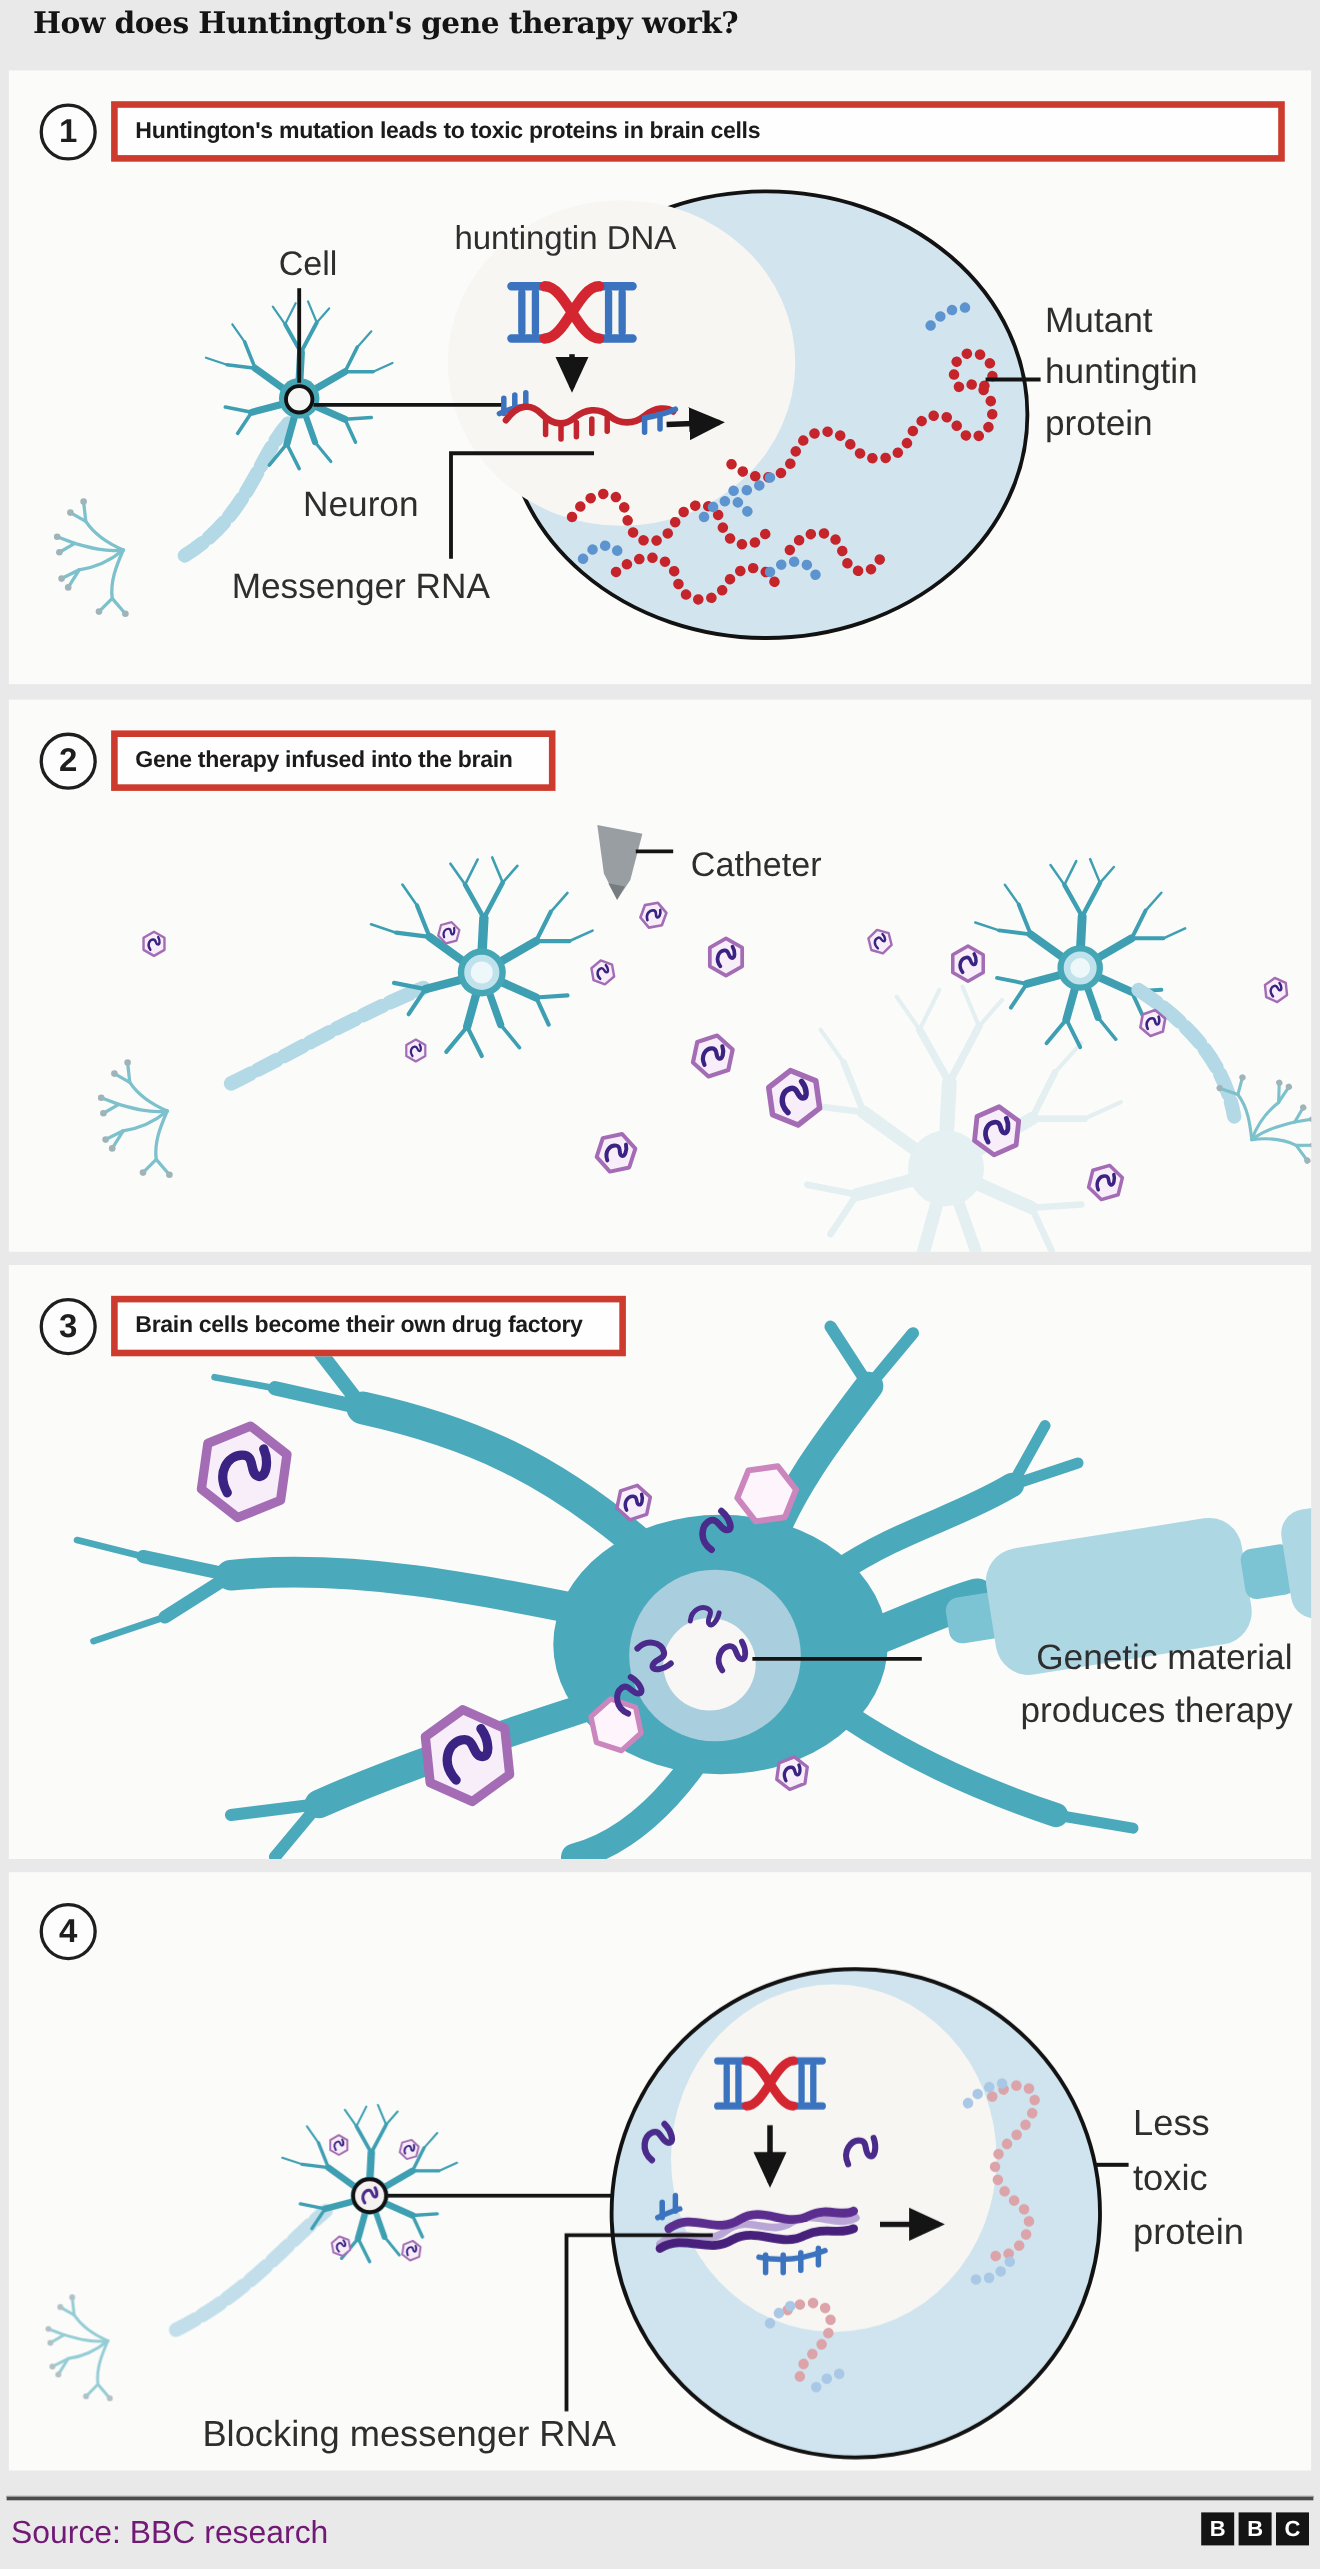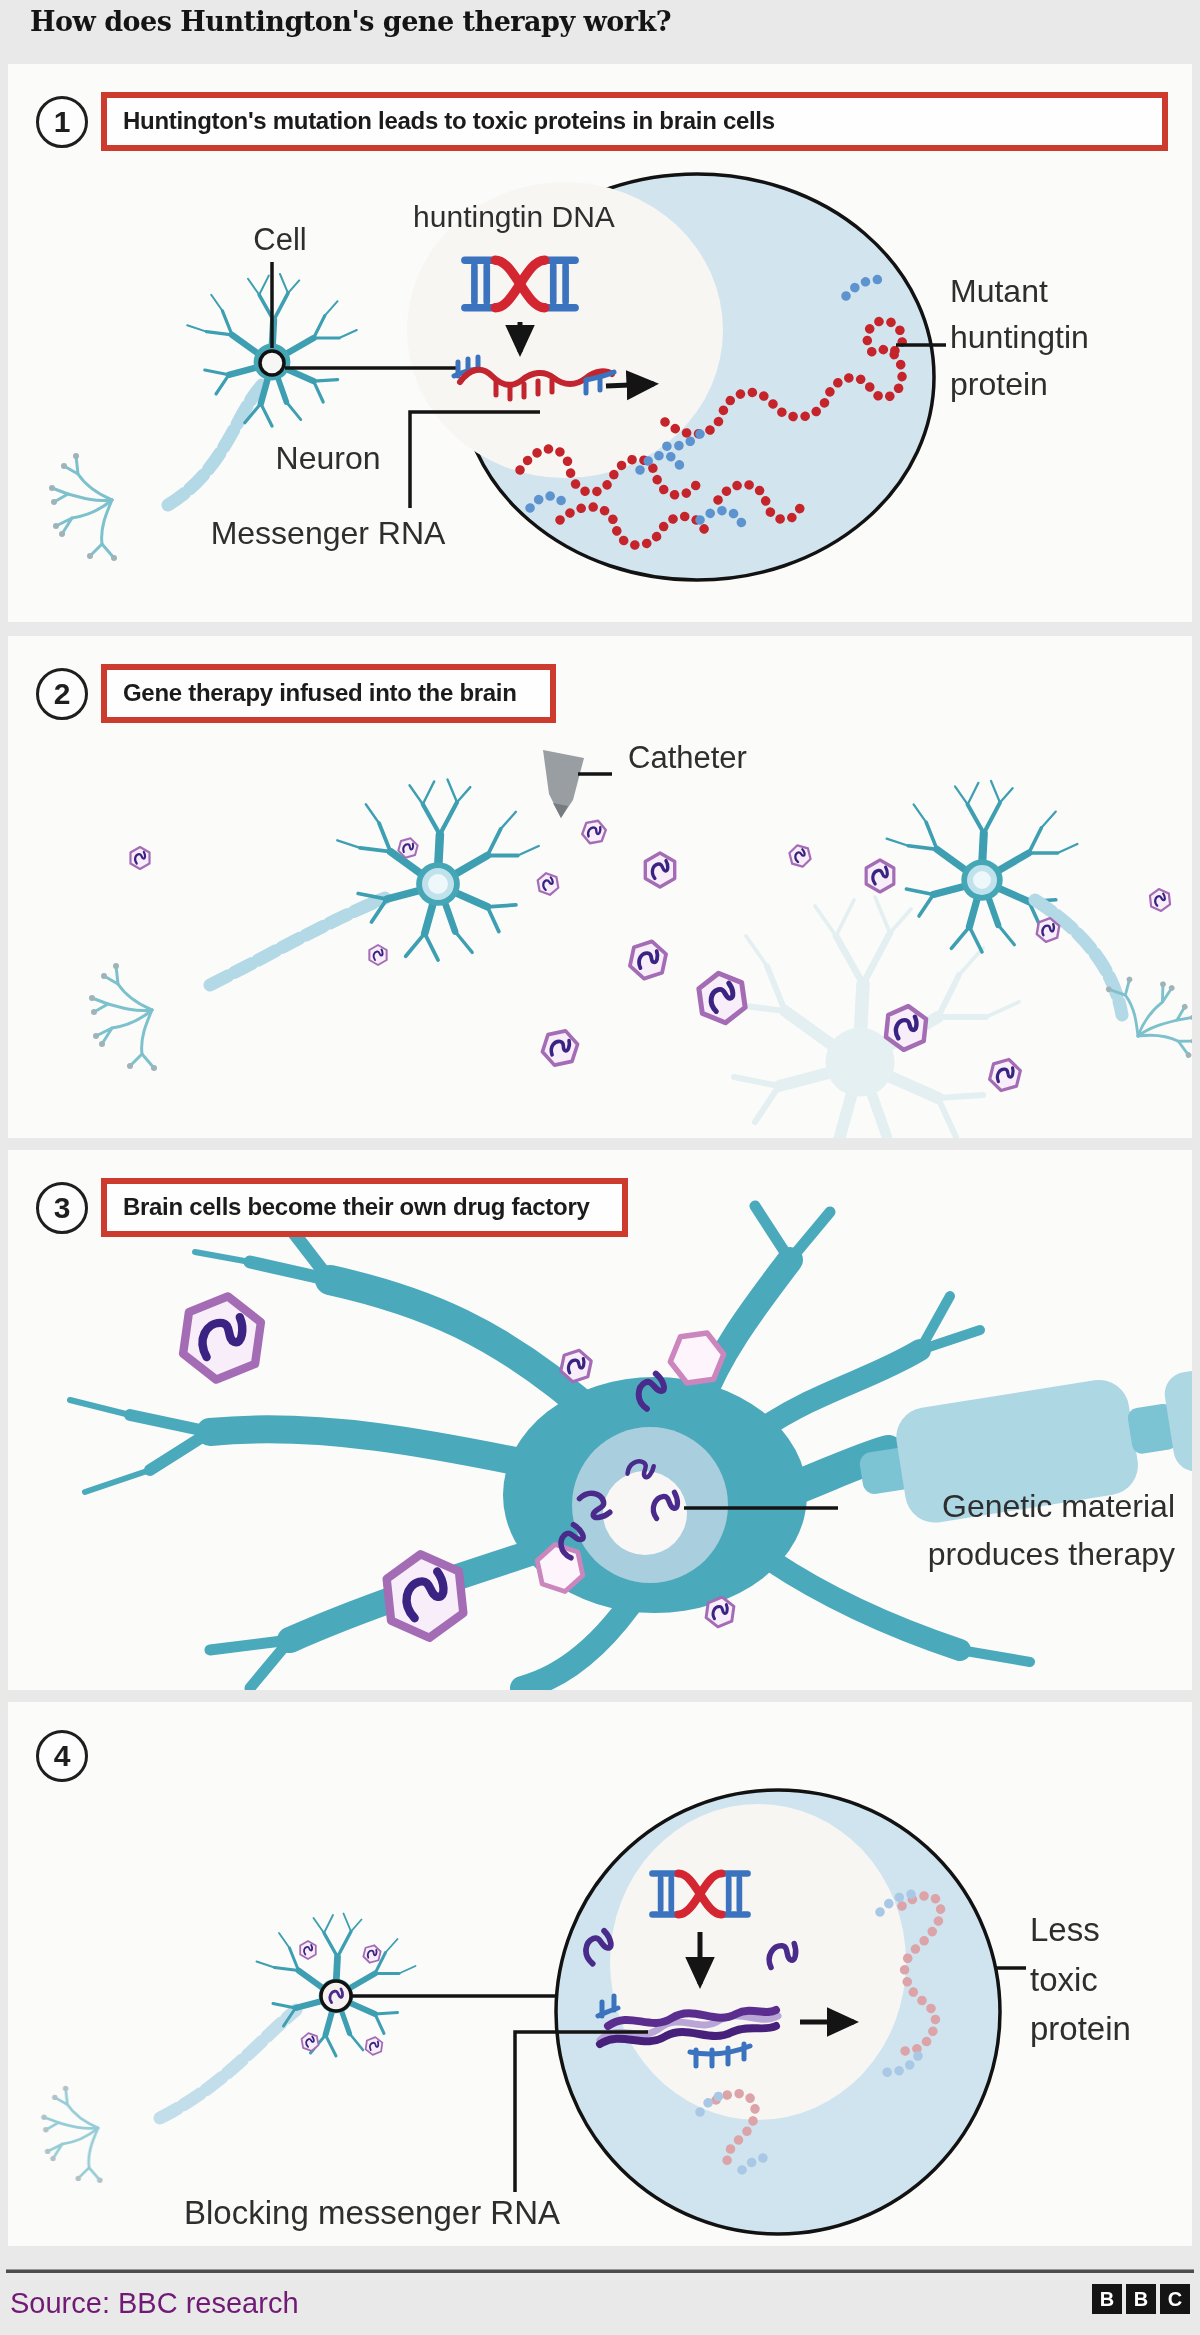--- a/index.html
+++ b/index.html
@@ -26,21 +26,21 @@
   }
   .num-badge{
     flex:0 0 auto;width:46px;height:46px;border-radius:50%;
     border:3.5px solid #1e1e1e;background:#fdfdfd;
     display:flex;align-items:center;justify-content:center;
     font-size:30px;font-weight:700;color:#1e1e1e;
   }
   .hdr-box{
     border:6px solid #cc3b2d;background:#fefefe;
     padding:9px 33px 10px 16px;
-    font-size:24px;font-weight:700;color:#1b1b1b;letter-spacing:-0.3px;
+    font-size:21px;font-weight:700;color:#1b1b1b;letter-spacing:-0.3px;
     white-space:nowrap;
   }
   .p1 .hdr-box{flex:1;}
   .lbl{
     position:absolute;z-index:5;
     font-size:31px;color:#2e2e2e;line-height:1.15;
   }
   .lbl.center{text-align:center;}
   .lbl.pre{white-space:pre-line;}
   
@@ -230,21 +230,21 @@
       <use href="#capsid" transform="translate(1048,930) scale(0.6) rotate(10)"></use>
       <use href="#capsid" transform="translate(1160,900) scale(0.55) rotate(-6)"></use>
       <use href="#capsid" transform="translate(378,955) scale(0.5)"></use>
       <use href="#capsid" transform="translate(1005,1075) scale(0.8) rotate(14)"></use>
     </g>
   </svg>
   <div class="panel-header">
     <div class="num-badge">2</div>
     <div class="hdr-box">Gene therapy infused into the brain</div>
   </div>
-  <div class="lbl" style="left:620px;top:104px;">Catheter</div>
+  <div class="lbl" style="left:620px;top:132px;">Catheter</div>
 </div>
 
 <div class="panel p3" style="top:1150px;height:540px;">
   <svg class="illu" width="1184" height="540" viewBox="8 1150 1184 540">
 
     <g stroke="#4aa9bb" fill="none" stroke-linecap="round">
       <path d="M600,1420 C500,1330 420,1300 330,1280" stroke-width="30"></path>
       <path d="M330,1280 L250,1262 M330,1280 L290,1228" stroke-width="13"></path>
       <path d="M250,1262 L195,1252 M290,1228 L268,1192" stroke-width="6"></path>
       <path d="M560,1470 C460,1450 330,1420 210,1432" stroke-width="28"></path>

